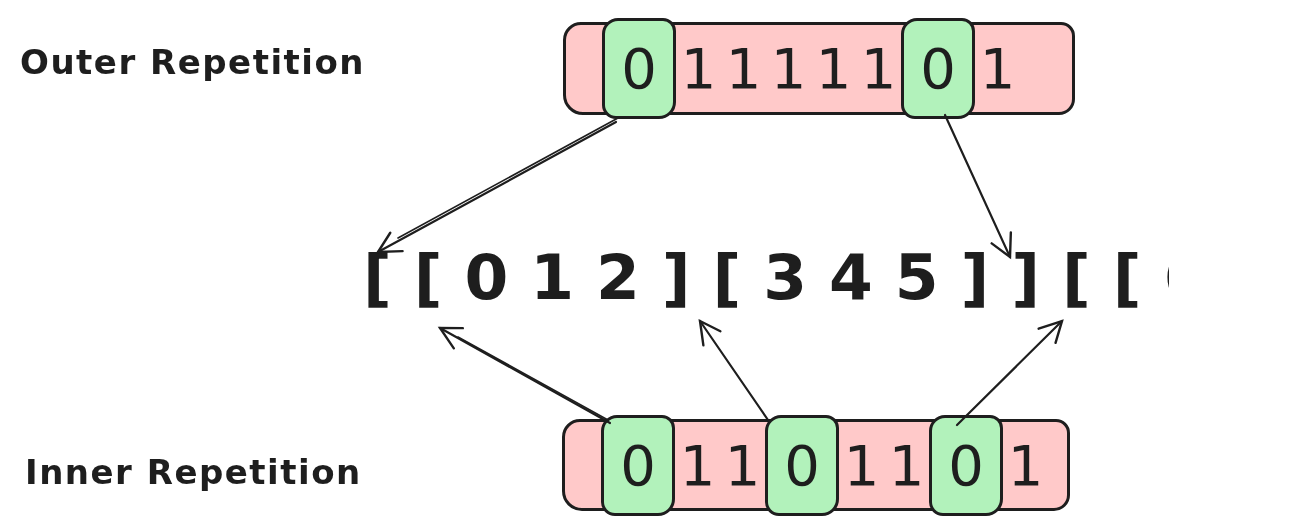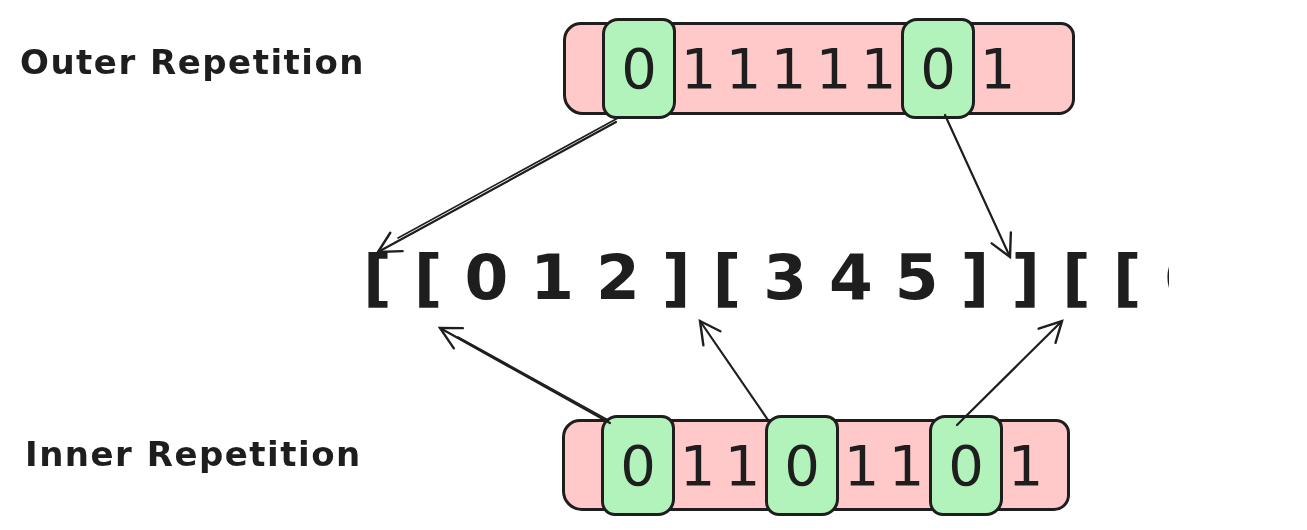--- a/index.html
+++ b/index.html
@@ -22,21 +22,21 @@
   }
   .row-label {
     position: absolute;
     font-size: 34px;
     font-weight: 600;
     letter-spacing: 1.5px;
     color: var(--stroke);
     white-space: nowrap;
   }
   .outer-label { left: 20px; top: 42px; }
-  .inner-label { left: 25px; top: 434px; }
+  .inner-label { left: 25px; top: 452px; }
 
   .array-box {
     position: absolute;
     background: var(--array-fill);
     border: 3px solid var(--stroke);
     border-radius: 18px 14px 16px 20px;
     display: flex;
     align-items: center;
     padding-left: 36px;
     overflow: visible;

